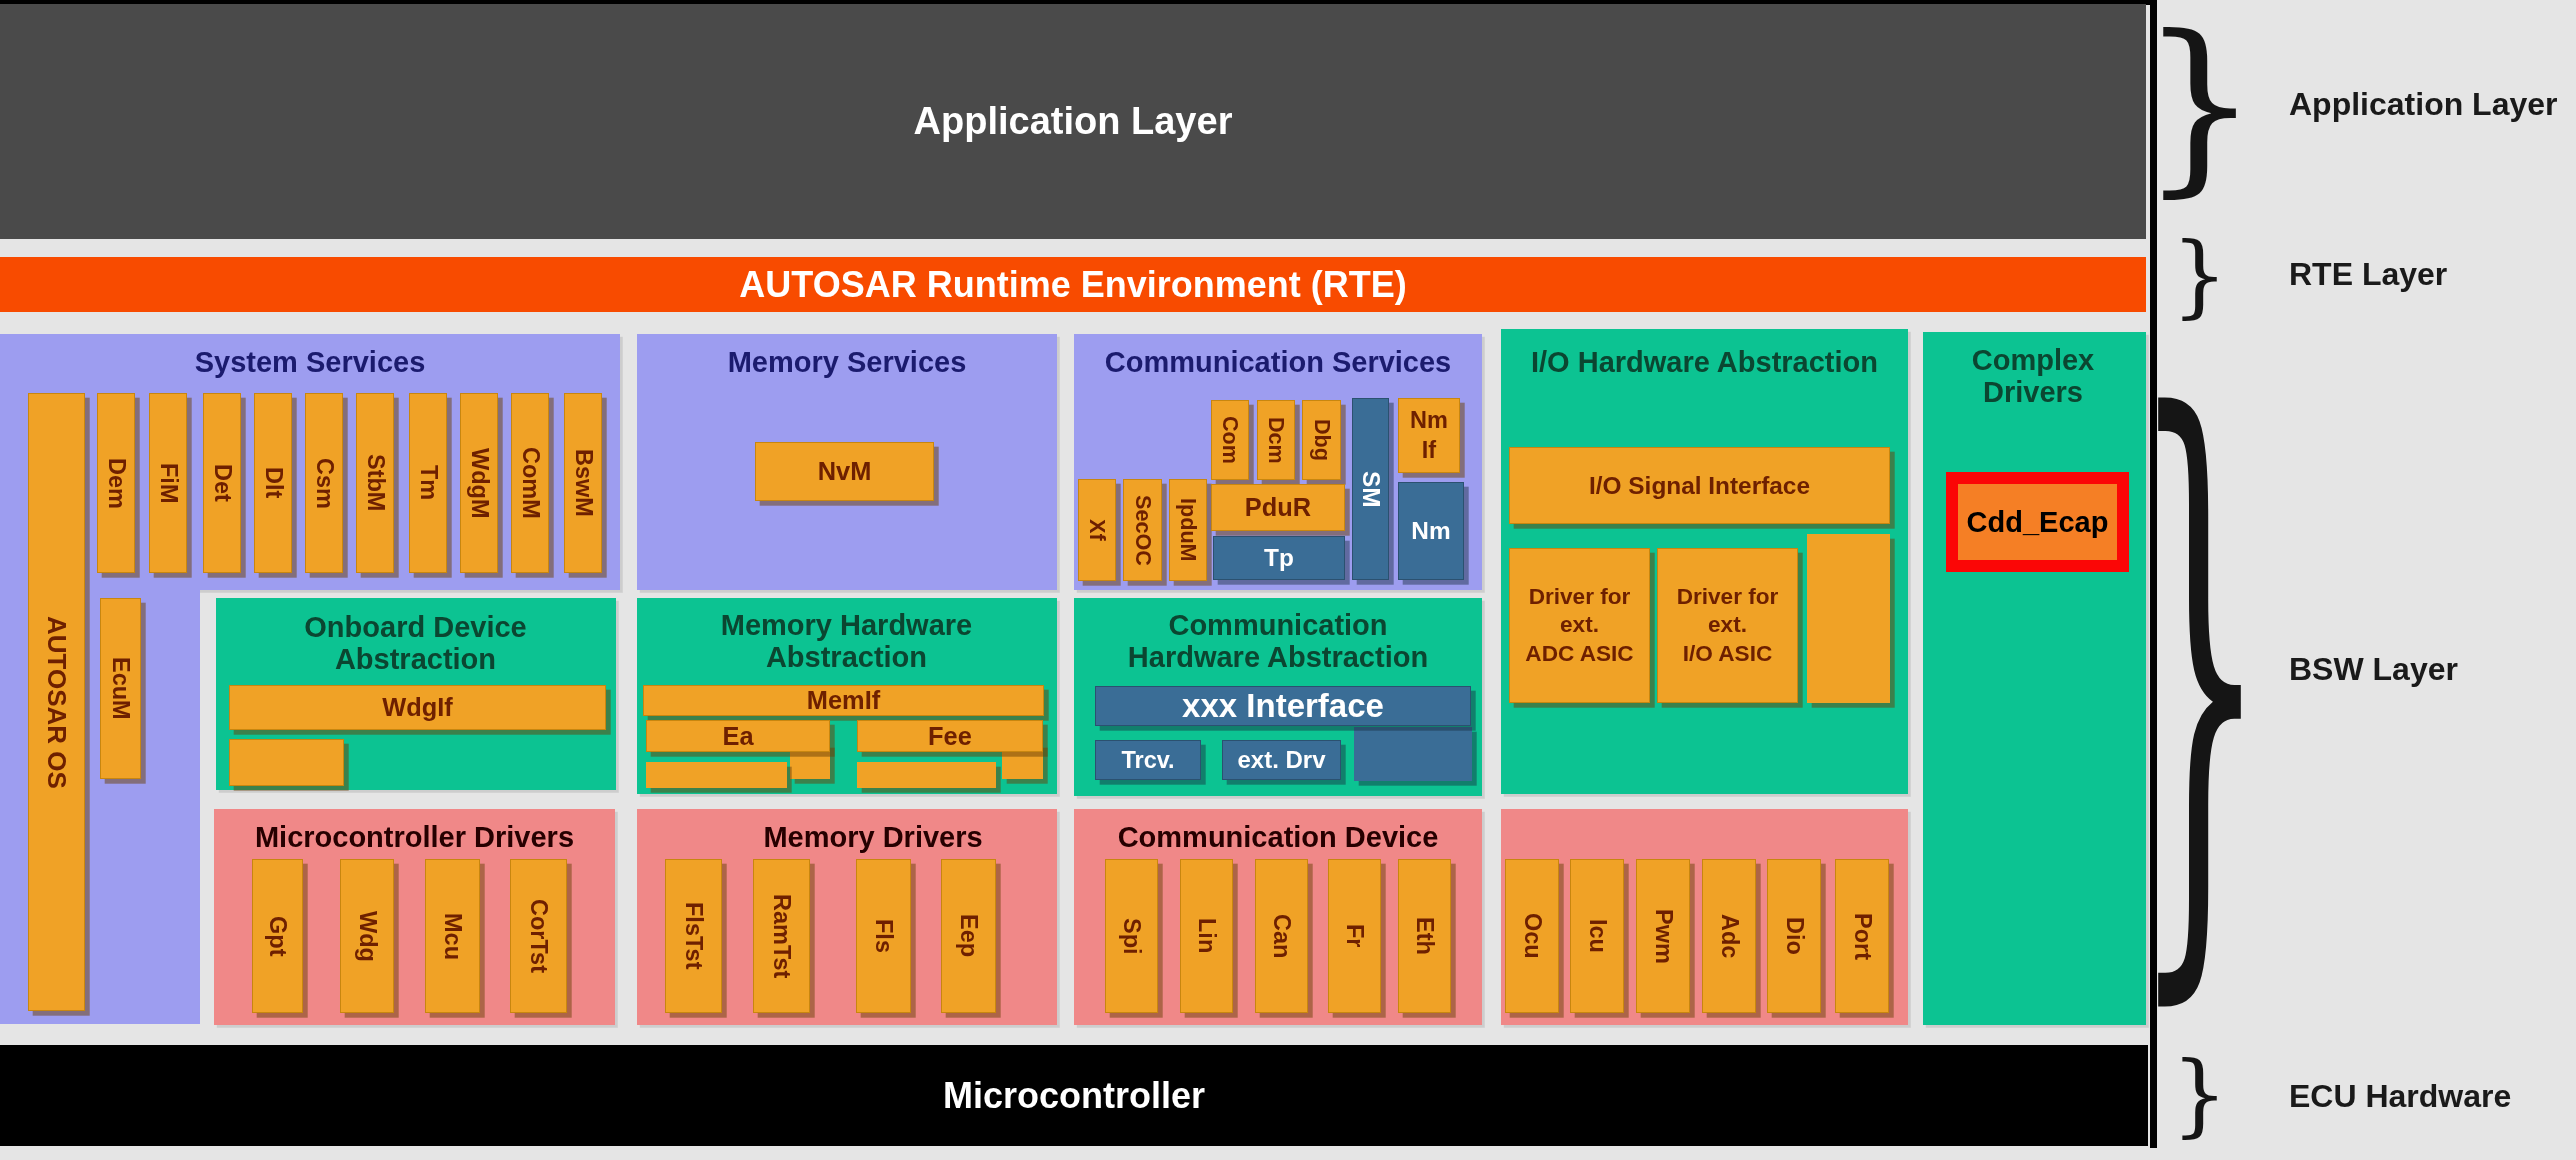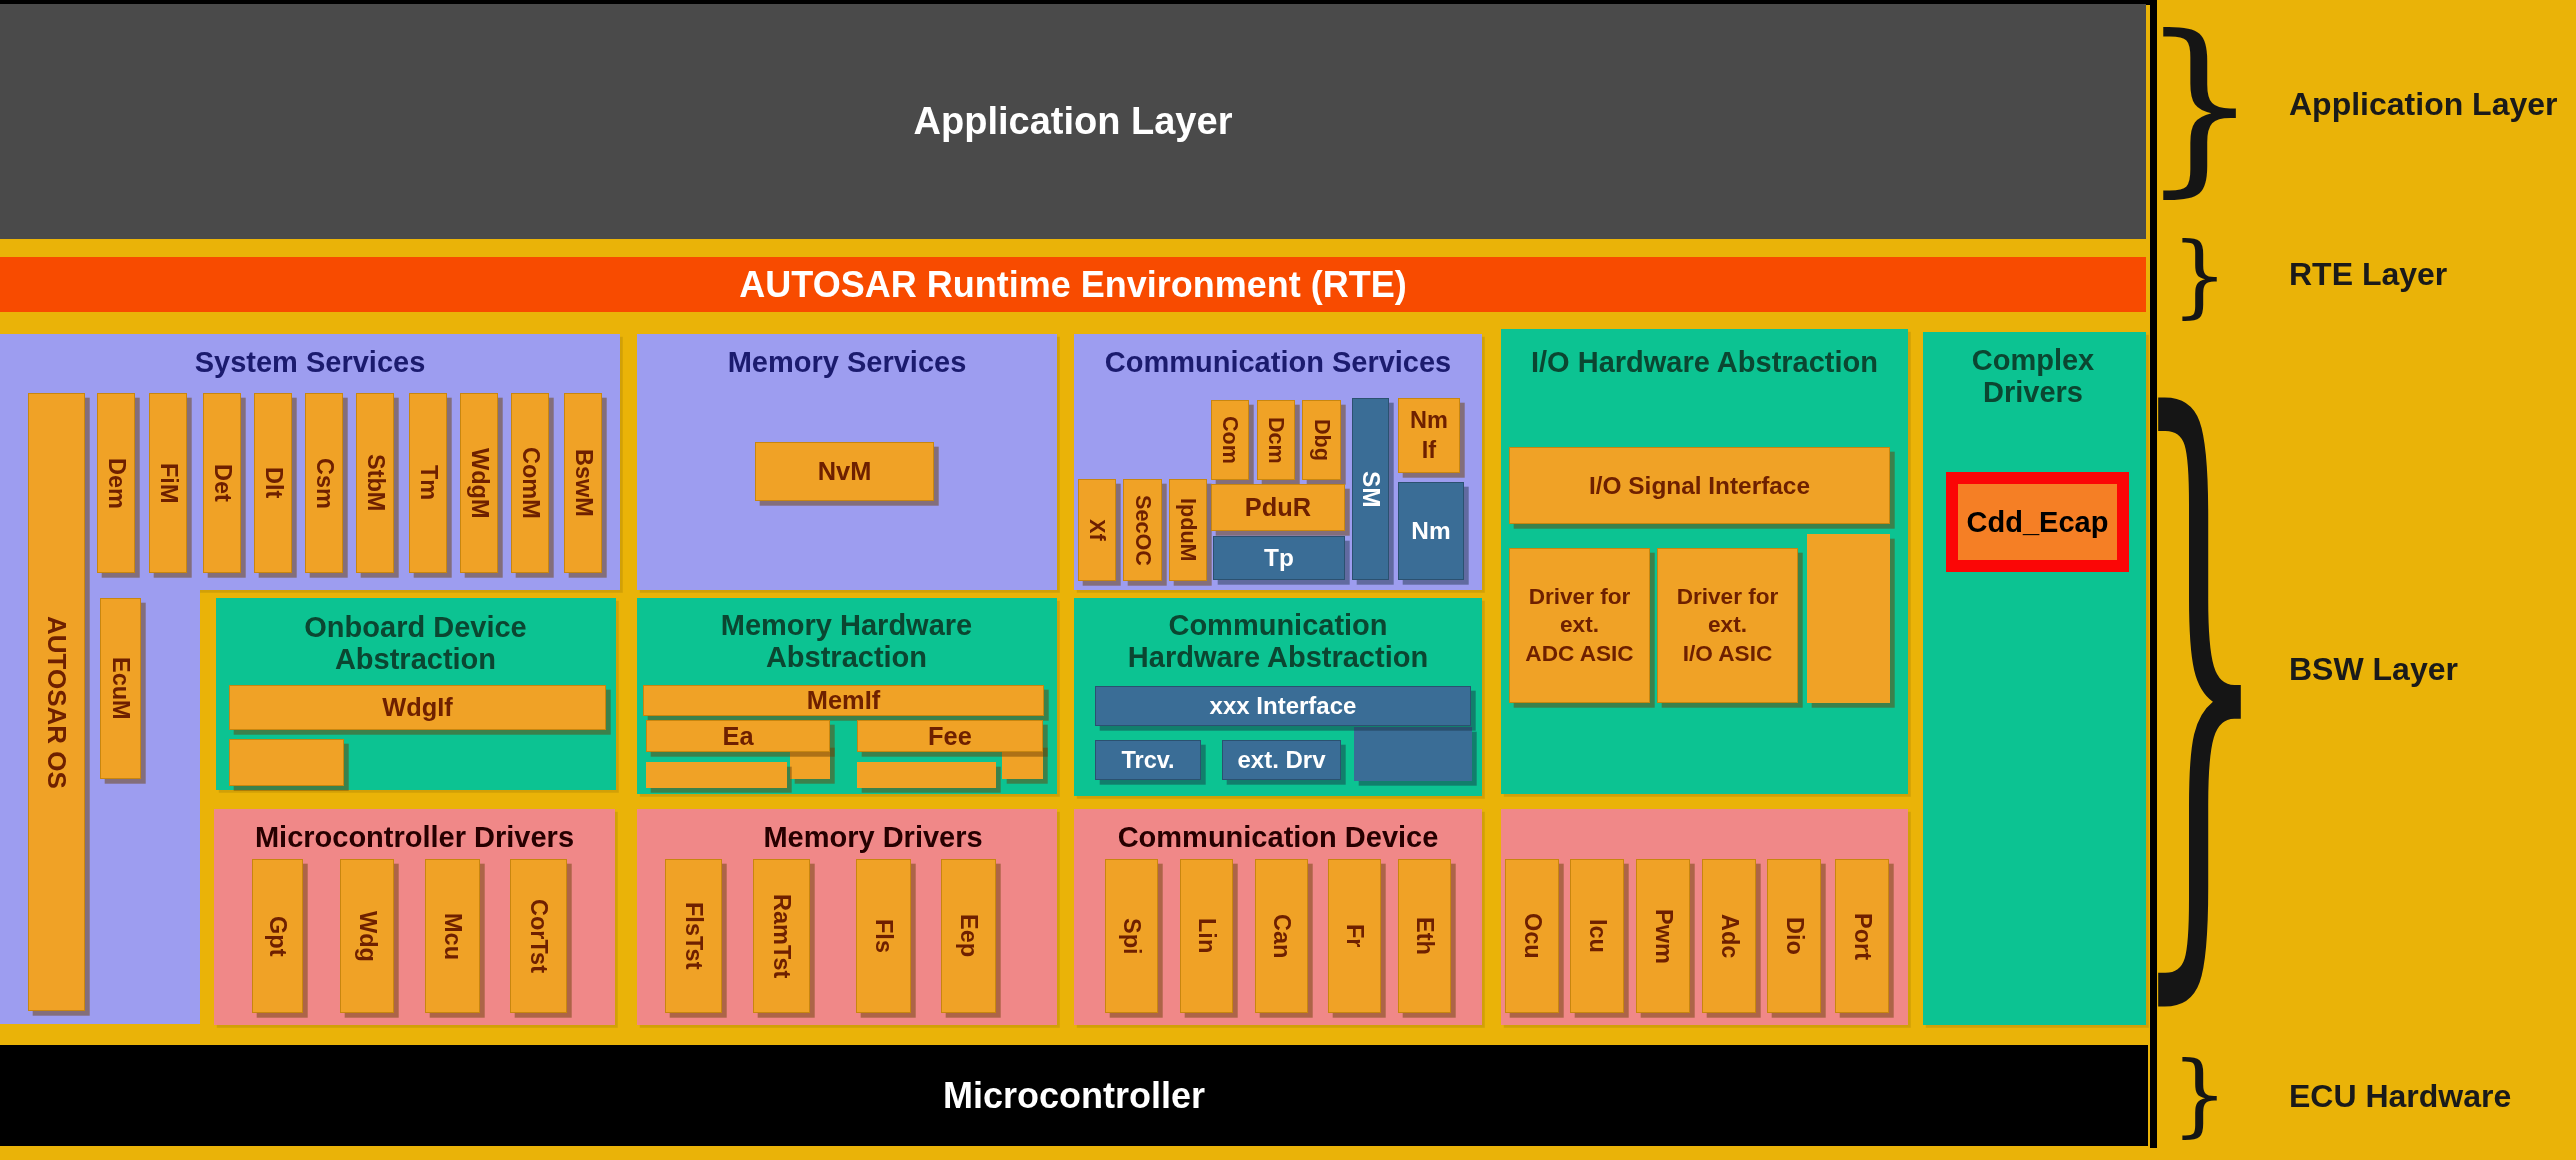--- a/index.html
+++ b/index.html
@@ -1,16 +1,16 @@
 <!DOCTYPE html>
 <html style="--application-layer-bg: #4a4a4a; --rte-bg: #f84b00; --services-panel-bg: #9d9df0; --hw-abstraction-panel-bg: #0cc392; --drivers-panel-bg: #f08888; --module-orange: #f0a226; --module-blue: #3a6d96; --cdd-fill: #f57f25; --cdd-highlight-border: #fb0606; --microcontroller-bg: #000000;font-size:15px"><head>
 <meta charset="utf-8">
 <style>
   html,body{margin:0;padding:0;background:#ffffff;}
-  #canvas{position:relative;width:2576px;height:1160px;background:#eab308;
+  #canvas{position:relative;width:2576px;height:1160px;background:#e5e5e5;
           font-family:"Liberation Sans",sans-serif;overflow:hidden;}
   .abs{position:absolute;box-sizing:border-box;}
   
   .layerbar{display:flex;align-items:center;justify-content:center;color:#ffffff;font-weight:bold;}
   .app{background:var(--application-layer-bg,#4a4a4a);font-size:38px;}
   .rte{background:var(--rte-bg,#f84b00);font-size:36px;}
   .mcu{background:var(--microcontroller-bg,#000000);font-size:36px;}
   
   .panel{box-shadow:2.8px 2.8px 0 rgba(0,0,0,0.10);}
   .purple{background:var(--services-panel-bg,#9d9df0);}
@@ -125,21 +125,21 @@
   <div class="abs mod bluemod vmod" style="left:1352px;top:398px;width:37px;height:182px;font-size:24.4px">SM</div>
   <div class="abs mod lines" style="left:1398px;top:398px;width:62px;height:75px;font-size:23.5px">
     <span>Nm</span>
     <span>If</span>
   </div>
   <div class="abs mod bluemod" style="left:1398px;top:482px;width:66px;height:98px;font-size:24.4px">Nm</div>
 
   <div class="abs panel green" style="left:1074px;top:598px;width:408px;height:198px"></div>
   <div class="abs ptitle dkgreen" style="left:1118px;top:609px;width:320px">Communication Hardware Abstraction</div>
   <div class="abs bleg" style="left:1354px;top:727px;width:118px;height:54px"></div>
-  <div class="abs mod bluemod" style="left:1095px;top:686px;width:376px;height:40px;font-size:24px">xxx Interface</div>
+  <div class="abs mod bluemod" style="left:1095px;top:686px;width:376px;height:40px;font-size:33px">xxx Interface</div>
   <div class="abs mod bluemod" style="left:1095px;top:740px;width:106px;height:40px;font-size:23.5px">Trcv.</div>
   <div class="abs mod bluemod" style="left:1222px;top:740px;width:119px;height:40px;font-size:24px">ext. Drv</div>
 
   <div class="abs panel pink" style="left:1074px;top:809px;width:408px;height:216px"></div>
   <div class="abs ptitle dkred" style="left:1074px;top:821px;width:408px">Communication Device</div>
   <div class="abs mod vmod" style="left:1105px;top:859px;width:53px;height:154px">Spi</div>
   <div class="abs mod vmod" style="left:1180px;top:859px;width:53px;height:154px">Lin</div>
   <div class="abs mod vmod" style="left:1255px;top:859px;width:53px;height:154px">Can</div>
   <div class="abs mod vmod" style="left:1328px;top:859px;width:53px;height:154px">Fr</div>
   <div class="abs mod vmod" style="left:1398px;top:859px;width:53px;height:154px">Eth</div>

